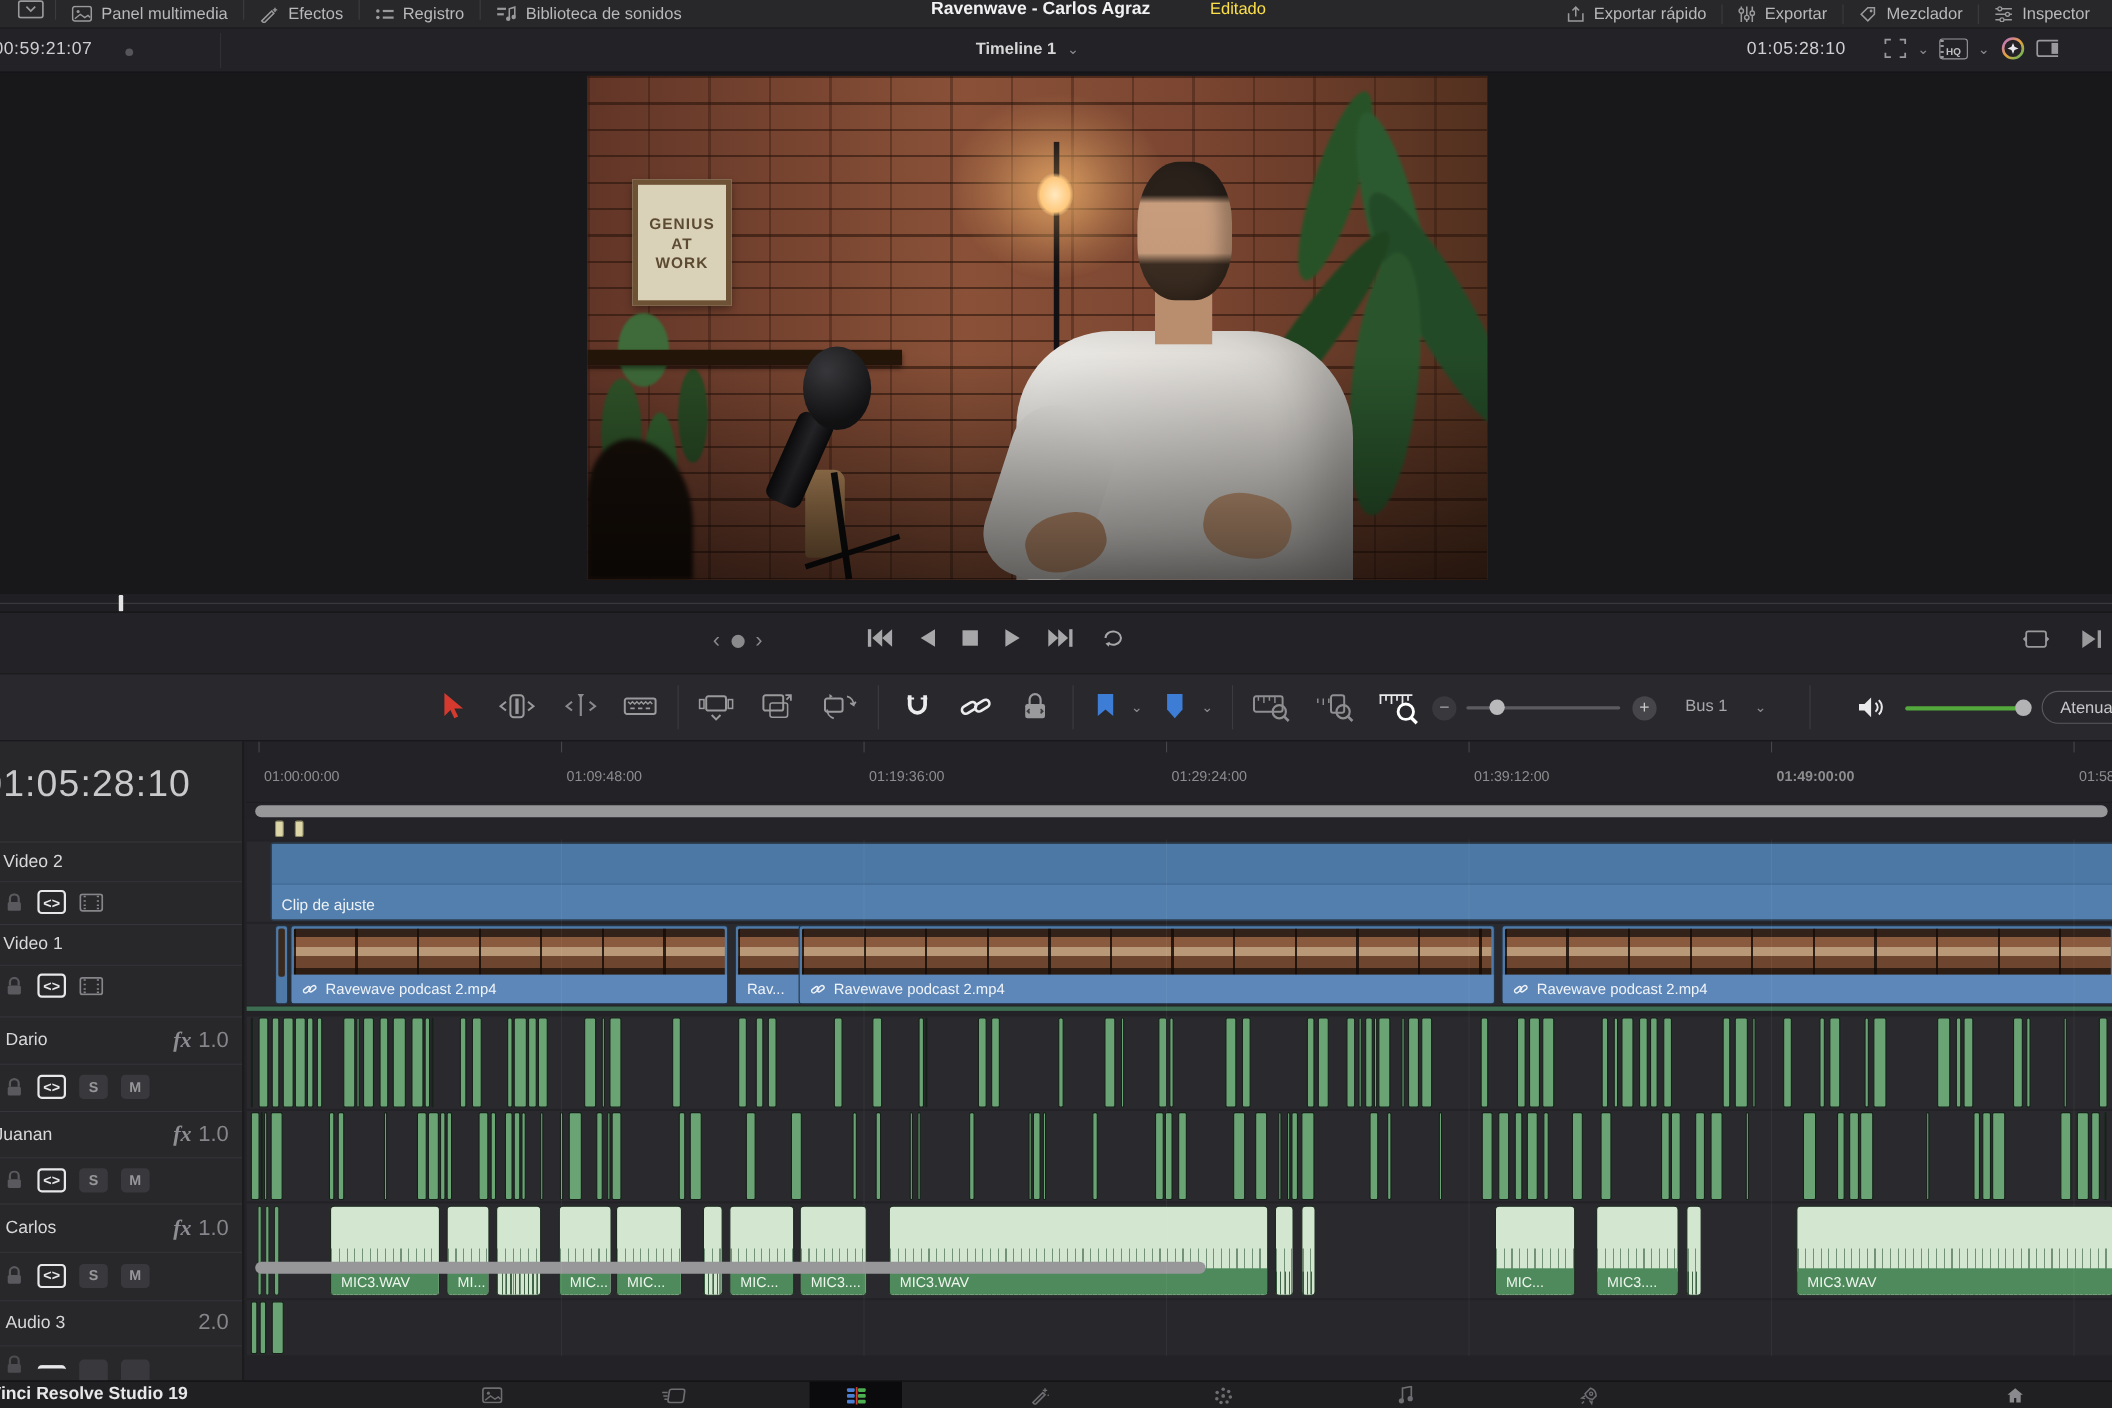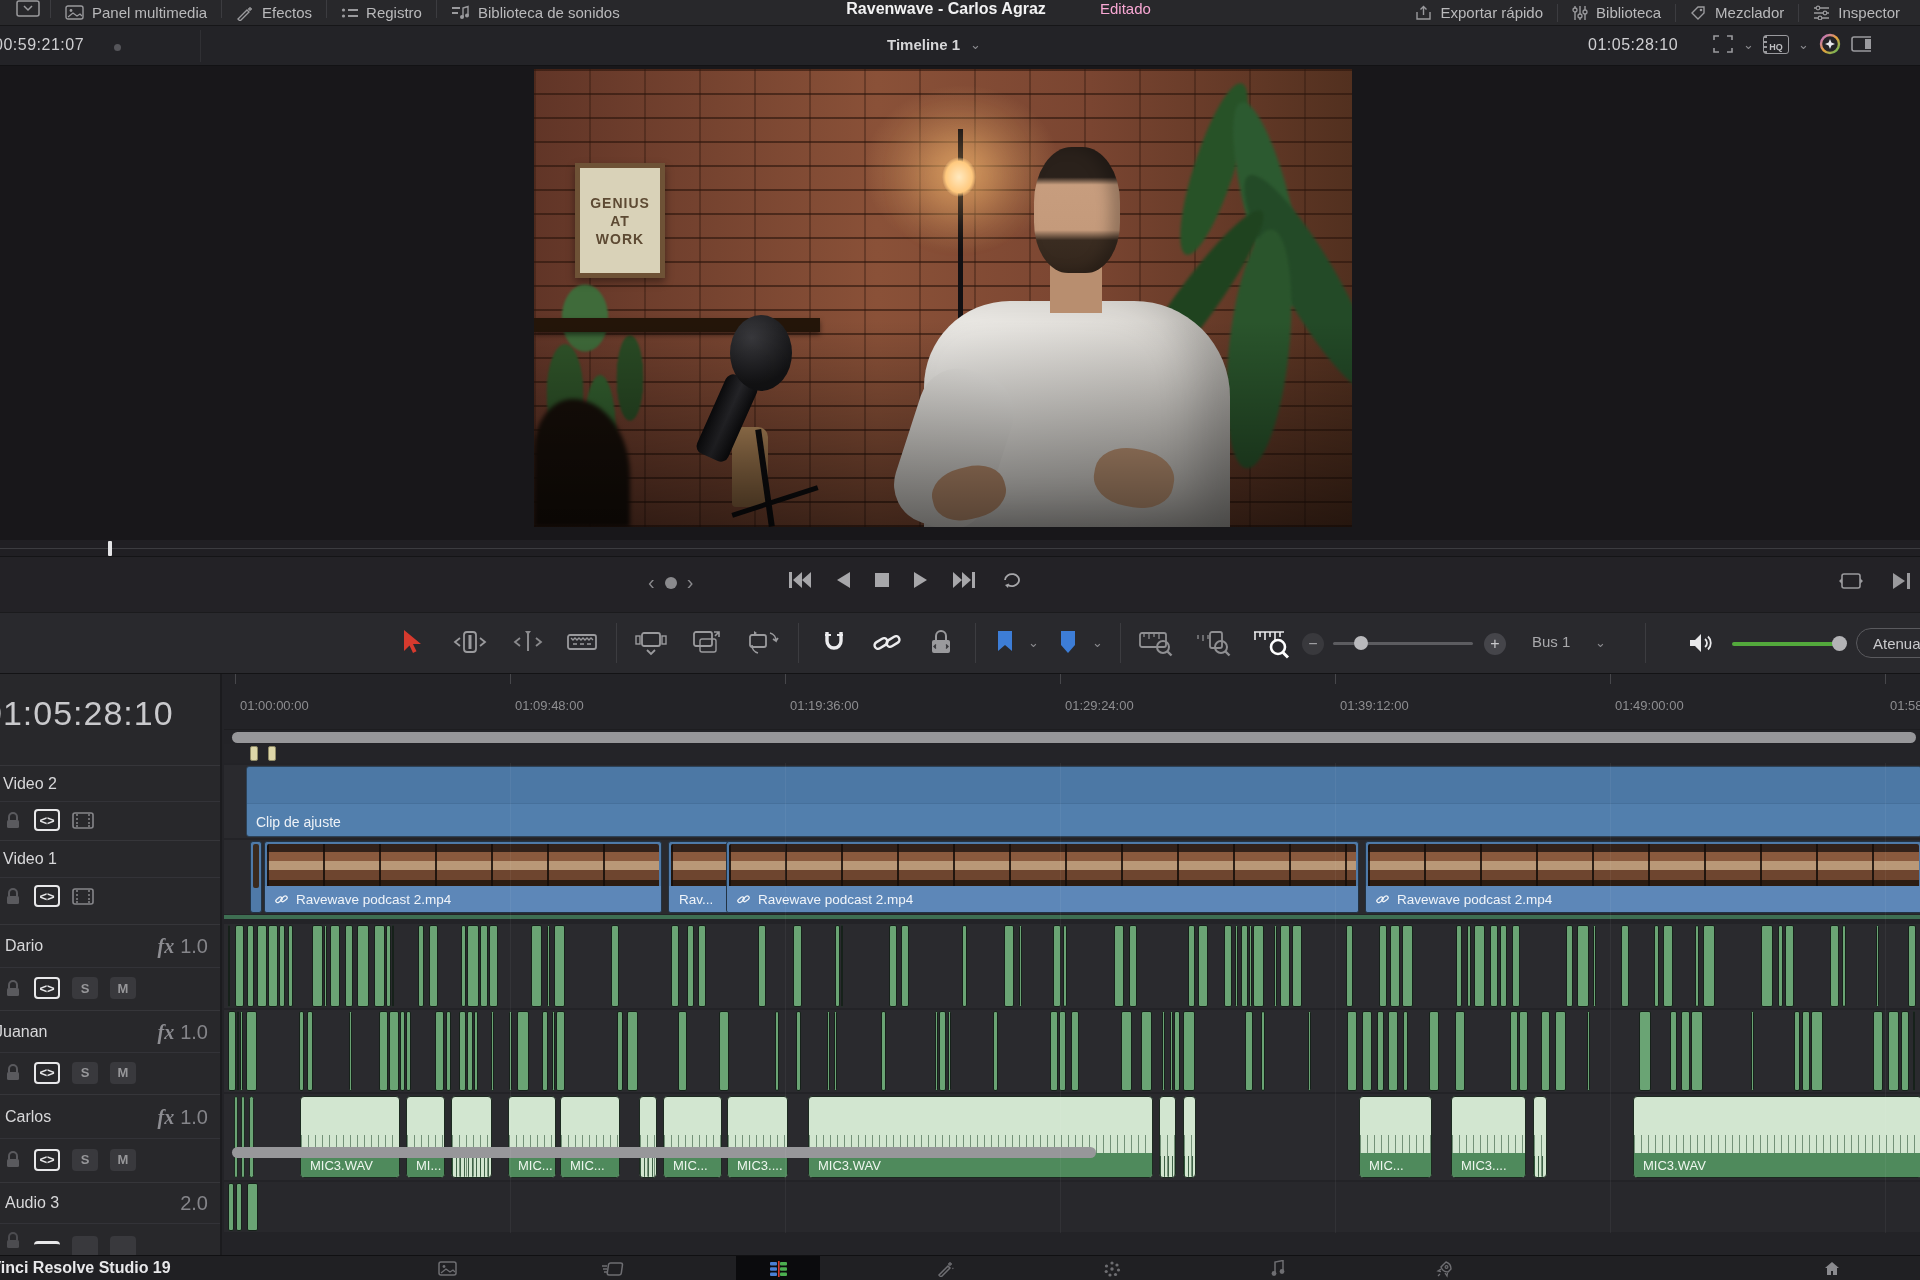--- a/index.html
+++ b/index.html
@@ -7,21 +7,21 @@
     font-family:"Liberation Sans", sans-serif; -webkit-font-smoothing:antialiased; }
   .app { position:relative; width:1920px; height:1280px; background:#19191c; }
   svg { display:block; }
 
   
   .menubar { position:absolute; left:0; top:0; width:1920px; height:26px; background:#28282b;
     border-bottom:1px solid #161618; display:flex; align-items:flex-start; color:#b9b9bb; font-size:15px; }
   .mb-item { display:flex; align-items:center; gap:8px; padding:0 14px; height:100%; cursor:default; white-space:nowrap; }
   .mb-sep { width:1px; height:18px; background:#3c3c40; }
   .mb-title { position:absolute; left:50%; transform:translateX(-57%); font-weight:bold; color:#f2f2f3; font-size:16px; white-space:nowrap; }
-  .mb-status { position:absolute; left:1100px; color:#f9a8d4; }
+  .mb-status { position:absolute; left:1100px; color:#fde047; }
   .mb-right { position:absolute; right:6px; top:0; height:100%; display:flex; align-items:center; }
   .mb-ws { display:flex; align-items:center; gap:4px; padding:0 10px 0 16px; }
 
   
   .vheader { position:absolute; left:0; top:26px; width:1920px; height:40px; background:#232327;
     border-bottom:1px solid #121214; color:#cfcfd2; font-size:16px; }
   .vh-tcl { position:absolute; left:0; top:10px; margin-left:-6px; letter-spacing:.5px; font-variant-numeric:tabular-nums; }
   .vh-dot { position:absolute; left:114px; top:18px; width:7px; height:7px; border-radius:50%; background:#55555a; }
   .vh-sepline { position:absolute; left:200px; top:4px; width:1px; height:32px; background:#303034; }
   .vh-center { position:absolute; left:887px; top:10px; display:flex; gap:10px; align-items:center; color:#d6d6d8; font-weight:bold; font-size:15px; }
@@ -240,21 +240,21 @@
         <span>Exportar rápido</span>
       </div>
       <div class="mb-sep"></div>
       <div class="mb-item">
         <svg width="16" height="16" viewBox="0 0 16 16">
           <path d="M3 1 v14 M8 1 v14 M13 1 v14" stroke="#9a9a9d" stroke-width="1.4"></path>
           <circle cx="3" cy="5" r="2" fill="#28282b" stroke="#9a9a9d" stroke-width="1.3"></circle>
           <circle cx="8" cy="11" r="2" fill="#28282b" stroke="#9a9a9d" stroke-width="1.3"></circle>
           <circle cx="13" cy="7" r="2" fill="#28282b" stroke="#9a9a9d" stroke-width="1.3"></circle>
         </svg>
-        <span>Biblioteca</span>
+        <span>Exportar</span>
       </div>
       <div class="mb-sep"></div>
       <div class="mb-item">
         <svg width="17" height="16" viewBox="0 0 17 16">
           <path d="M2 8 L8 2 h6 v6 L8 14 Z" fill="none" stroke="#9a9a9d" stroke-width="1.4"></path>
           <circle cx="11" cy="5" r="1.3" fill="#9a9a9d"></circle>
         </svg>
         <span>Mezclador</span>
       </div>
       <div class="mb-sep"></div>
@@ -596,21 +596,21 @@
           <div class="rlabel" style="left: 16px;">01:00:00:00</div>
           <div class="rtick" style="left: 286px;"></div>
           <div class="rlabel" style="left: 291px;">01:09:48:00</div>
           <div class="rtick" style="left: 561px;"></div>
           <div class="rlabel" style="left: 566px;">01:19:36:00</div>
           <div class="rtick" style="left: 836px;"></div>
           <div class="rlabel" style="left: 841px;">01:29:24:00</div>
           <div class="rtick" style="left: 1111px;"></div>
           <div class="rlabel" style="left: 1116px;">01:39:12:00</div>
           <div class="rtick" style="left: 1386px;"></div>
-          <div class="rlabel" style="left: 1391px;">01:49:00:00</div>
+          <div class="rlabel" style="left: 1391px; font-weight: bold;">01:49:00:00</div>
           <div class="rtick" style="left: 1661px;"></div>
           <div class="rlabel" style="left: 1666px;">01:58:48:00</div>
         </div>
       <div class="topscroll"></div>
       <div class="markers">
           <div class="mchip" style="left: 26px;"></div>
           <div class="mchip" style="left: 44px;"></div>
         </div>
       <div class="lanes">
         <div class="lane lane-video2">

